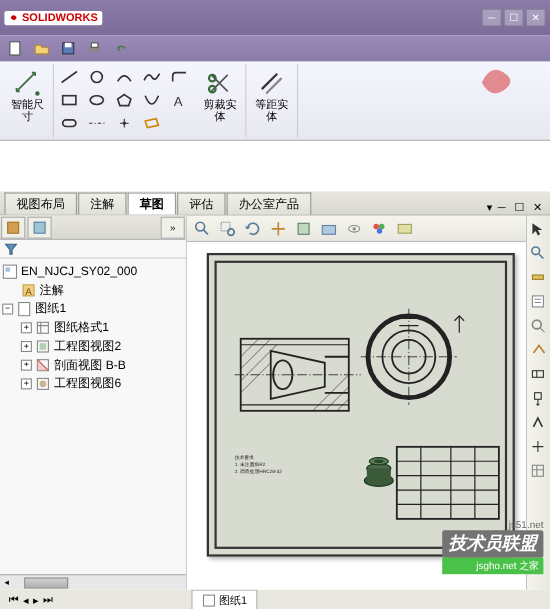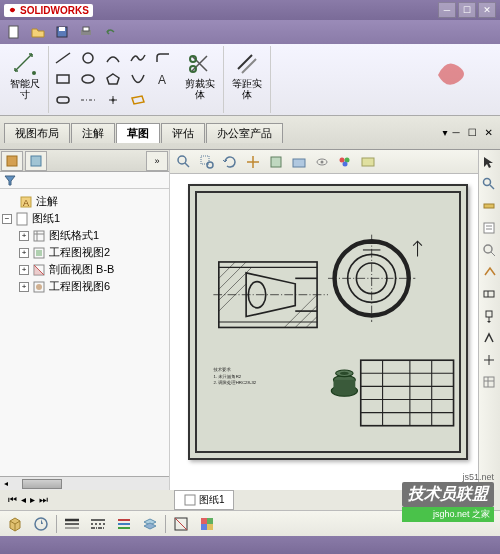--- a/index.html
+++ b/index.html
@@ -1,31 +1,31 @@
 <!DOCTYPE html>
 <html><head>
 <meta charset="utf-8">
 <style>
 * { margin: 0; padding: 0; box-sizing: border-box; font-family: "Microsoft YaHei", Arial, sans-serif; }
 body { width: 500px; height: 554px; background: #fff; overflow: hidden; position: relative; }
-.titlebar { height: 20px; background: linear-gradient(#8a7ba8, #7a6b98); display: flex; align-items: center; padding: 0 4px; color: #fff; justify-content: center; }
+.titlebar { height: 32px; background: linear-gradient(#8a7ba8, #7a6b98); display: flex; align-items: center; padding: 0 4px; color: #fff; justify-content: center; }
 .logo { font-size: 10px; font-weight: bold; color: #c00; background: #fff; padding: 1px 4px; border-radius: 2px; display:flex; align-items:center; gap:2px;}
 .logo svg { width:10px; height:10px; }
 .title-icons { margin-left: auto; display: flex; gap: 2px; }
 .title-btn { width: 18px; height: 16px; background: rgba(255,255,255,0.3); border: 1px solid rgba(0,0,0,0.2); display: flex; align-items: center; justify-content: center; font-size: 9px; cursor: pointer; }
 .qat { height: 24px; background: linear-gradient(#9a8bb8, #8a7ba8); display: flex; align-items: center; padding: 0 4px; gap: 4px; }
 .qat-btn { width: 20px; height: 18px; display: flex; align-items: center; justify-content: center; cursor: pointer; }
 .ribbon { height: 72px; background: linear-gradient(#f5f5ff, #e8e8f0); border-bottom: 1px solid #aaa; display: flex; padding: 2px; }
 .ribbon-group { border-right: 1px solid #ccc; padding: 2px 6px; display: flex; flex-direction: column; align-items: center; gap: 2px; }
 .big-btn { display: flex; flex-direction: column; align-items: center; cursor: pointer; padding: 2px; }
 .big-btn-icon { width: 28px; height: 28px; display: flex; align-items: center; justify-content: center; }
 .big-btn-label { font-size: 10px; text-align: center; line-height: 11px; }
 .sketch-tools { display: grid; grid-template-columns: repeat(5, 24px); grid-template-rows: repeat(3, 20px); gap: 1px; padding: 2px; }
 .tool-btn { display: flex; align-items: center; justify-content: center; cursor: pointer; }
-.tabbar { height: 34px; background: linear-gradient(#e8e8e0, #d8d8d0); display: flex; align-items: center; padding: 0 4px; border-bottom: 1px solid #999; }
+.tabbar { height: 22px; background: linear-gradient(#e8e8e0, #d8d8d0); display: flex; align-items: flex-end; padding: 0 4px; border-bottom: 1px solid #999; margin-top: 46px; }
 .tab { padding: 2px 10px; font-size: 11px; border: 1px solid #999; border-bottom: none; margin-right: 1px; cursor: pointer; background: linear-gradient(#f0f0e8, #e0e0d8); }
 .tab.active { background: #fff; font-weight: bold; }
 .tab-icons { margin-left: auto; display: flex; gap: 2px; align-items: center; }
 .main { display: flex; height: 340px; }
 .sidebar { width: 170px; background: #f8f8f8; border-right: 1px solid #ccc; display: flex; flex-direction: column; }
 .sidebar-tabs { height: 22px; display: flex; background: linear-gradient(#e8e8e0, #d8d8d0); border-bottom: 1px solid #aaa; }
 .sidebar-tab { width: 22px; height: 20px; border: 1px solid #aaa; display: flex; align-items: center; justify-content: center; cursor: pointer; margin: 1px; background: #f0f0e8; }
 .tree { flex: 1; padding: 4px 2px; font-size: 11px; overflow: auto; }
 .tree-item { display: flex; align-items: center; gap: 3px; padding: 1px 0; cursor: pointer; white-space: nowrap; }
 .tree-item.root { font-weight: normal; }
@@ -252,20 +252,29 @@
       <div class="sidebar-tab" style="font-size:9px;">»</div>
     </div>
     <div style="padding:2px 4px; border-bottom:1px solid #ccc; display:flex; gap:2px;">
       <div style="cursor:pointer;">
           <svg width="12" height="12">
             <path d="M1 2 h10 L7 7 v4 h-2 v-4 Z" fill="#6090c0" stroke="#406080"></path>
           </svg>
         </div>
     </div>
     <div class="tree">
+      <div class="tree-item root">
+        <span class="tree-icon">
+            <svg width="14" height="14">
+              <rect x="1" y="1" width="12" height="12" fill="#fff" stroke="#888"></rect>
+              <rect x="3" y="3" width="4" height="4" fill="#a0c0e0"></rect>
+            </svg>
+          </span>
+        <span>EN_NJCJ_SY02_000</span>
+      </div>
       <div class="tree-item">
         <span class="tree-indent"></span>
         <span class="tree-icon">
             <svg width="14" height="14">
               <rect x="2" y="2" width="10" height="10" fill="#f0d080" stroke="#c0a040"></rect>
               <text x="4" y="11" font-size="9" fill="#805010">A</text>
             </svg>
           </span>
         <span>注解</span>
       </div>

